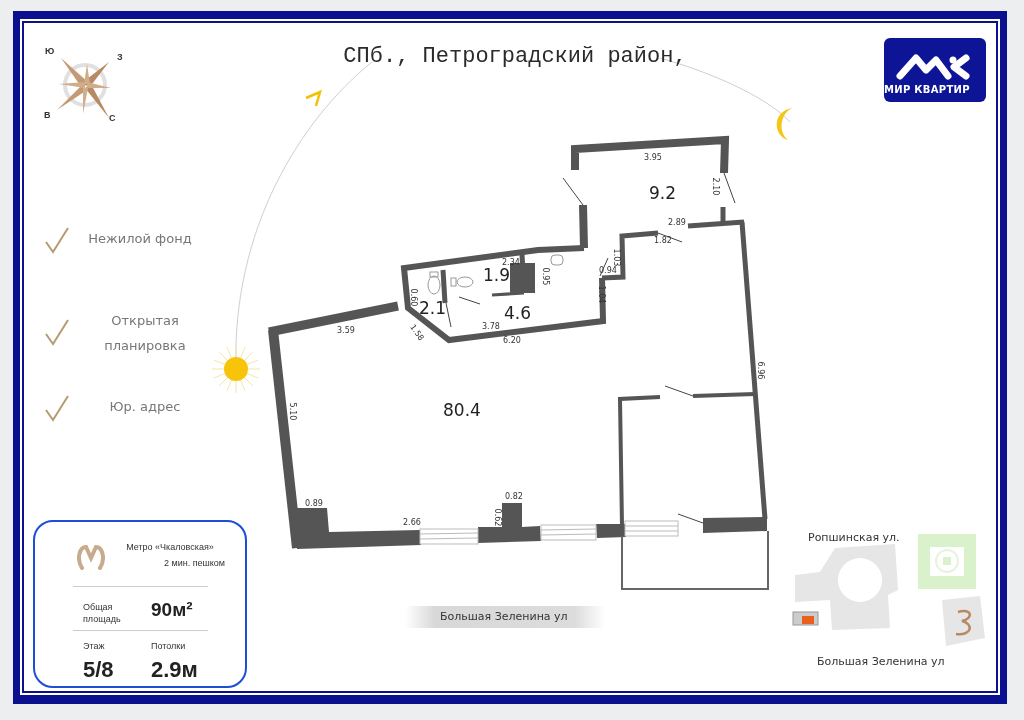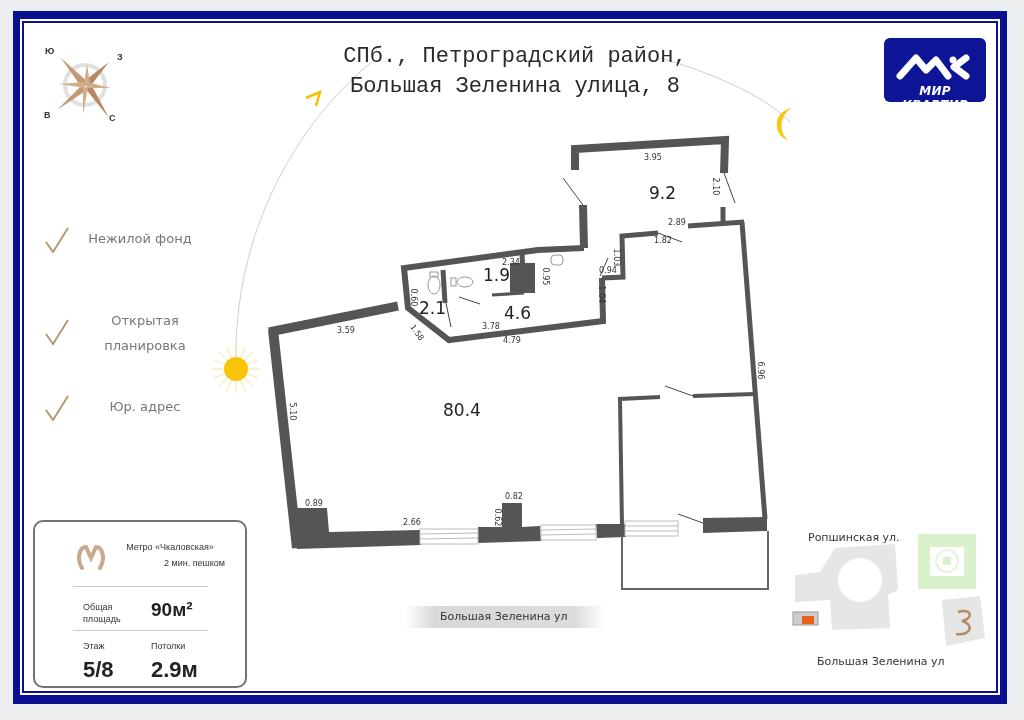--- a/index.html
+++ b/index.html
@@ -3,25 +3,25 @@
 <meta charset="utf-8">
 <style>
   html,body{margin:0;padding:0;}
   body{width:1024px;height:720px;background:#eceeef;position:relative;overflow:hidden;font-family:"Liberation Sans",sans-serif;}
   .frame-outer{position:absolute;left:13px;top:11px;width:994px;height:693px;background:#0a1090;}
   .frame-inner{position:absolute;left:19px;top:18px;width:982px;height:678px;background:#fff;border:1px solid #0a1090;box-sizing:border-box;}
   .frame-inner2{position:absolute;left:22px;top:21px;width:976px;height:672px;background:#fff;border:2px solid #0a1090;box-sizing:border-box;}
   .abs{position:absolute;}
   .title{position:absolute;left:330px;top:42px;width:370px;text-align:center;font-size:22px;line-height:30px;color:#2a2a2a;font-family:Liberation Mono, monospace;font-weight:300;}
   .logo{position:absolute;left:884px;top:38px;width:102px;height:64px;background:#0d1596;border-radius:6px;}
-  .logo-text{position:absolute;left:0;right:0;top:46px;text-align:center;color:#fff;font-size:12px;font-weight:bold;letter-spacing:.3px;font-family:"DejaVu Sans",sans-serif;font-style:italic;}
+  .logo-text{position:absolute;left:0;right:0;top:46px;color:#fff;font-size:10px;font-weight:bold;letter-spacing:.3px;font-family:"DejaVu Sans",sans-serif;}
   .compass-label{position:absolute;font-size:9px;font-weight:bold;color:#333;}
   .feature{position:absolute;font-size:13px;color:#777;text-align:center;font-family:"DejaVu Sans",sans-serif;line-height:25px;}
   .check{position:absolute;}
-  .card{position:absolute;left:33px;top:520px;width:214px;height:168px;border:2px solid #737373;border-radius:10px;box-sizing:border-box;background:#fff;}
+  .card{position:absolute;left:33px;top:520px;width:214px;height:168px;border:2px solid #1d4ed8;border-radius:20px;box-sizing:border-box;background:#fff;}
   .card .sep{position:absolute;left:38px;width:135px;height:1px;background:#ccc;}
   .card .small{position:absolute;font-size:9px;color:#333;line-height:12px;}
   .card .big{position:absolute;font-weight:bold;color:#222;font-size:22px;}
   .dim{position:absolute;font-size:8px;color:#333;font-family:"DejaVu Sans",sans-serif;white-space:nowrap;}
   .area{position:absolute;font-size:17px;color:#222;font-family:"DejaVu Sans",sans-serif;}
   .street{position:absolute;font-size:11px;color:#333;font-family:"DejaVu Sans",sans-serif;}
   .street-bar{position:absolute;left:405px;top:606px;width:200px;height:22px;background:linear-gradient(to right,rgba(230,230,230,0),#d8d8d8 15%,#dcdcdc 85%,rgba(230,230,230,0));}
 </style>
 </head>
 <body>
@@ -49,21 +49,20 @@
     <polygon points="66,38 42,32 42,38" fill="#d1ad8a"></polygon>
   </svg>
   <span class="compass-label" style="left:0;top:-4px">Ю</span>
   <span class="compass-label" style="left:72px;top:2px">З</span>
   <span class="compass-label" style="left:-1px;top:60px">В</span>
   <span class="compass-label" style="left:64px;top:63px">С</span>
 </div>
 
 <div class="title">
   <div>СПб., Петроградский район,</div>
-  <div>Большая Зеленина улица, 8</div>
 </div>
 
 <div class="logo">
   <svg class="abs" style="left:12px;top:12px" width="78" height="32">
     <path d="M4,26 L20,8 L30,20 L40,10 L52,26" fill="none" stroke="#fff" stroke-width="7" stroke-linecap="round" stroke-linejoin="round"></path>
     <path d="M70,8 L58,17 L70,26" fill="none" stroke="#fff" stroke-width="7" stroke-linecap="round" stroke-linejoin="round"></path>
     <circle cx="57" cy="10" r="3.5" fill="#fff"></circle>
   </svg>
   <div class="logo-text">МИР КВАРТИР</div>
 </div>
@@ -196,21 +195,21 @@
 <div class="dim" style="left:668px;top:218px">2.89</div>
 <div class="dim" style="left:654px;top:236px">1.82</div>
 <div class="dim" style="left:608px;top:253px;transform:rotate(90deg)">1.03</div>
 <div class="dim" style="left:599px;top:266px">0.94</div>
 <div class="dim" style="left:593px;top:290px;transform:rotate(90deg)">1.04</div>
 <div class="dim" style="left:502px;top:258px">2.34</div>
 <div class="dim" style="left:537px;top:272px;transform:rotate(90deg)">0.95</div>
 <div class="dim" style="left:405px;top:293px;transform:rotate(90deg)">0.60</div>
 <div class="dim" style="left:408px;top:328px;transform:rotate(55deg)">1.58</div>
 <div class="dim" style="left:482px;top:322px">3.78</div>
-<div class="dim" style="left:503px;top:336px">4.79</div>
+<div class="dim" style="left:503px;top:336px">6.20</div>
 <div class="dim" style="left:337px;top:326px">3.59</div>
 <div class="dim" style="left:284px;top:407px;transform:rotate(90deg)">5.10</div>
 <div class="dim" style="left:752px;top:366px;transform:rotate(90deg)">6.96</div>
 <div class="dim" style="left:305px;top:499px">0.89</div>
 <div class="dim" style="left:403px;top:518px">2.66</div>
 <div class="dim" style="left:489px;top:513px;transform:rotate(90deg)">0.62</div>
 <div class="dim" style="left:505px;top:492px">0.82</div>
 
 <div class="street-bar"></div>
 <div class="street" style="left:440px;top:610px">Большая Зеленина ул</div>

